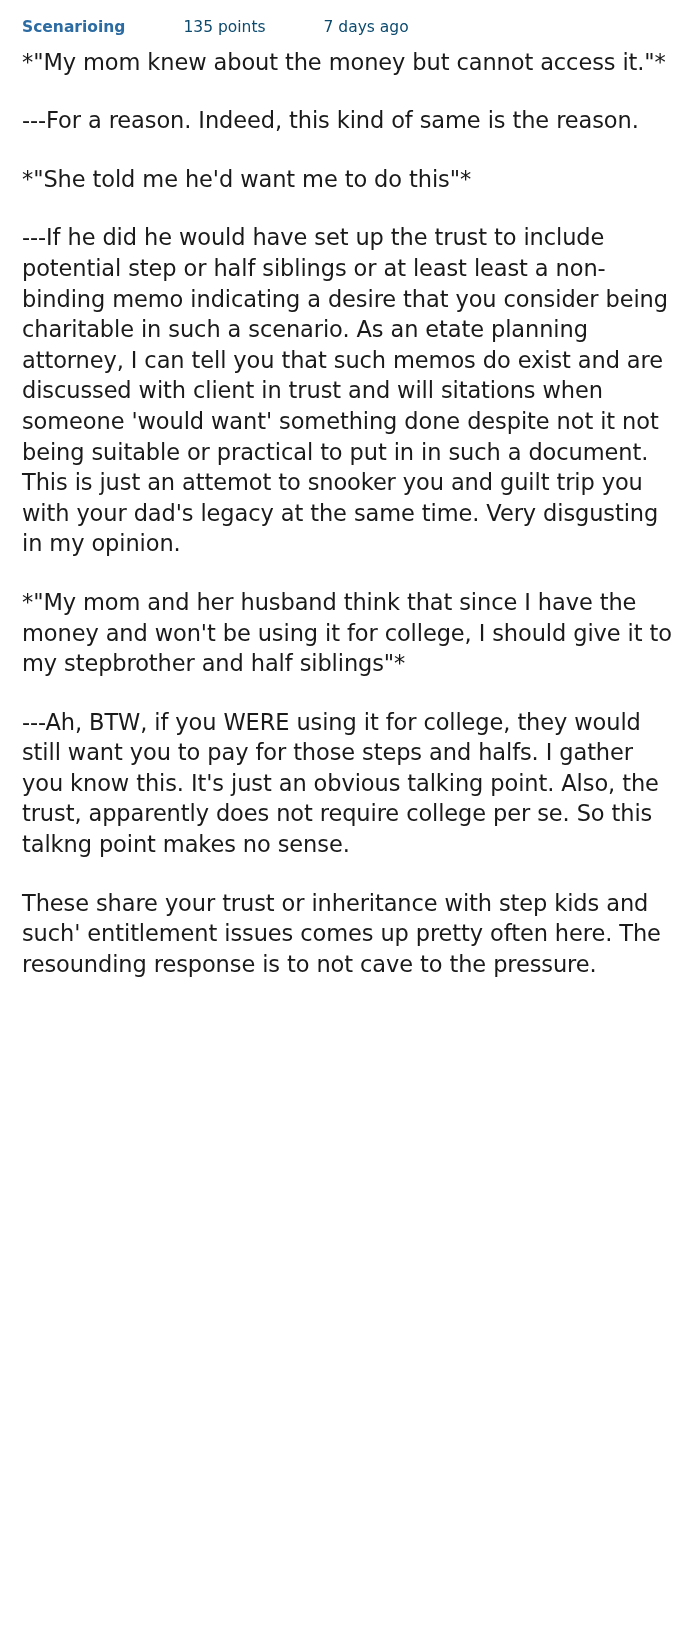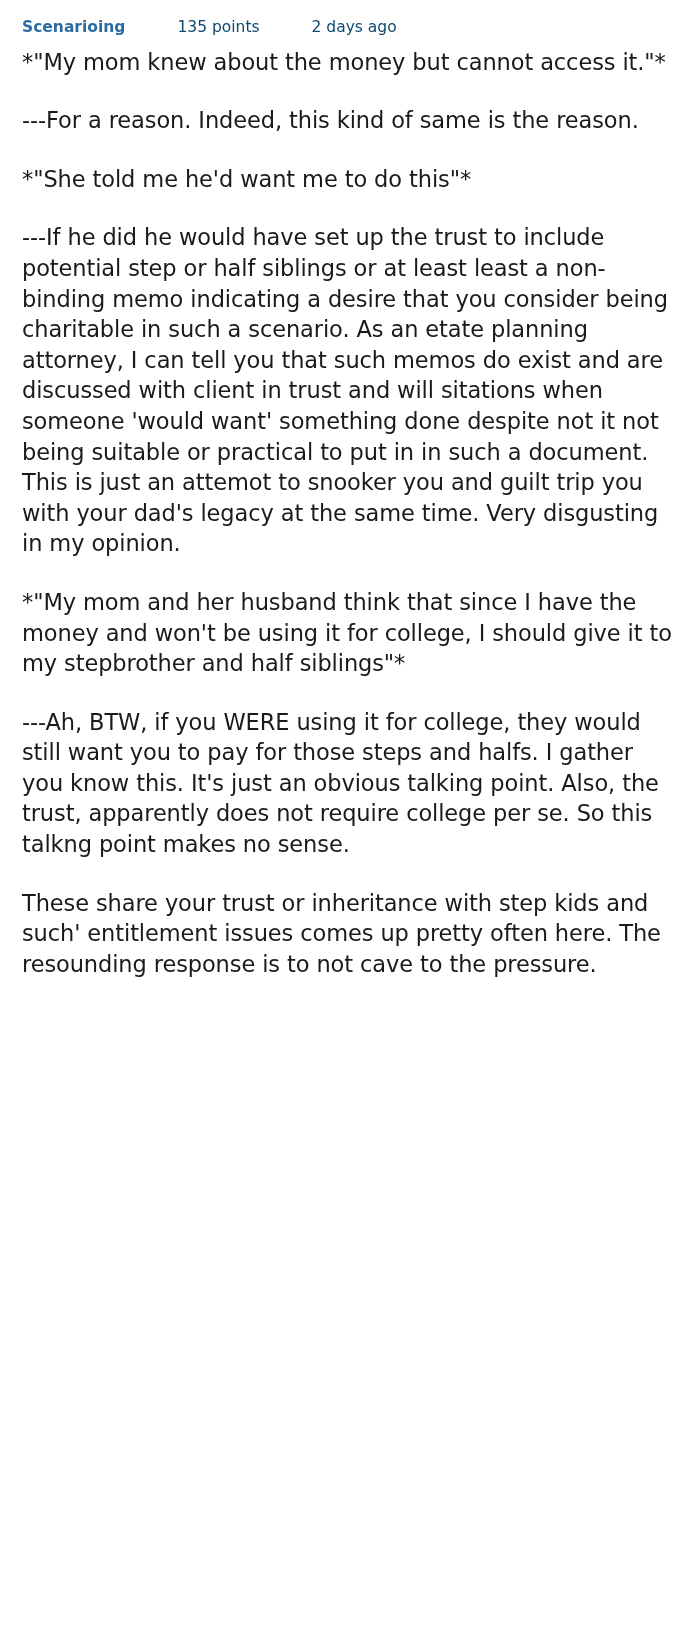--- a/index.html
+++ b/index.html
@@ -15,21 +15,21 @@
     -webkit-font-smoothing: antialiased;
   }
   .comment {
     width: 700px;
     padding: 18px 22px 0 22px;
     background: #ffffff;
   }
   .meta {
     display: flex;
     align-items: baseline;
-    gap: 4px;
+    gap: 10px;
     margin-bottom: 10px;
     font-size: 15.5px;
     line-height: 1.2;
   }
   .meta .author {
     color: #2d6ca3;
     font-weight: bold;
     font-size: 15.5px;
     text-decoration: none;
   }
@@ -53,21 +53,21 @@
   }
 </style>
 </head>
 <body>
 
 <div class="comment">
 
   <div class="meta">
     <a href="#" class="author">Scenarioing</a>
     <span class="points">135 points</span>
-    <span class="age">2 days ago</span>
+    <span class="age">7 days ago</span>
   </div>
 
   <div class="body">
     <p>*"My mom knew about the money but cannot access it."*</p>
     <p>---For a reason. Indeed, this kind of same is the reason.</p>
     <p>*"She told me he'd want me to do this"*</p>
     <p>---If he did he would have set up the trust to include potential step or half siblings or at least least a non-binding memo indicating a desire that you consider being charitable in such a scenario. As an etate planning attorney, I can tell you that such memos do exist and are discussed with client in trust and will sitations when someone 'would want' something done despite not it not being suitable or practical to put in in such a document. This is just an attemot to snooker you and guilt trip you with your dad's legacy at the same time. Very disgusting in my opinion.</p>
     <p>*"My mom and her husband think that since I have the money and won't be using it for college, I should give it to my stepbrother and half siblings"*</p>
     <p>---Ah, BTW, if you WERE using it for college, they would still want you to pay for those steps and halfs. I gather you know this. It's just an obvious talking point. Also, the trust, apparently does not require college per se. So this talkng point makes no sense.</p>
     <p>These share your trust or inheritance with step kids and such' entitlement issues comes up pretty often here. The resounding response is to not cave to the pressure.</p>

